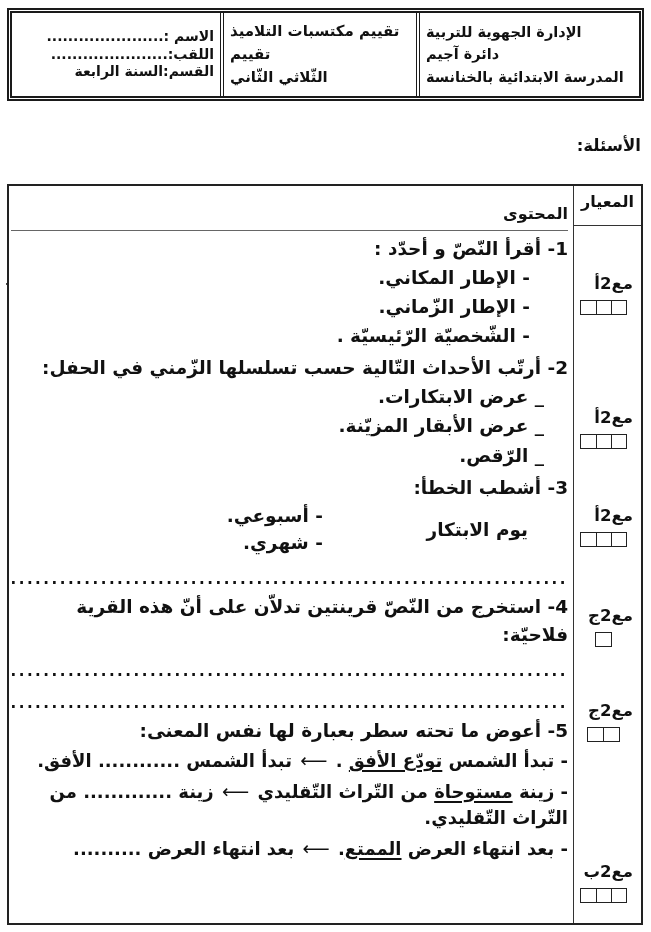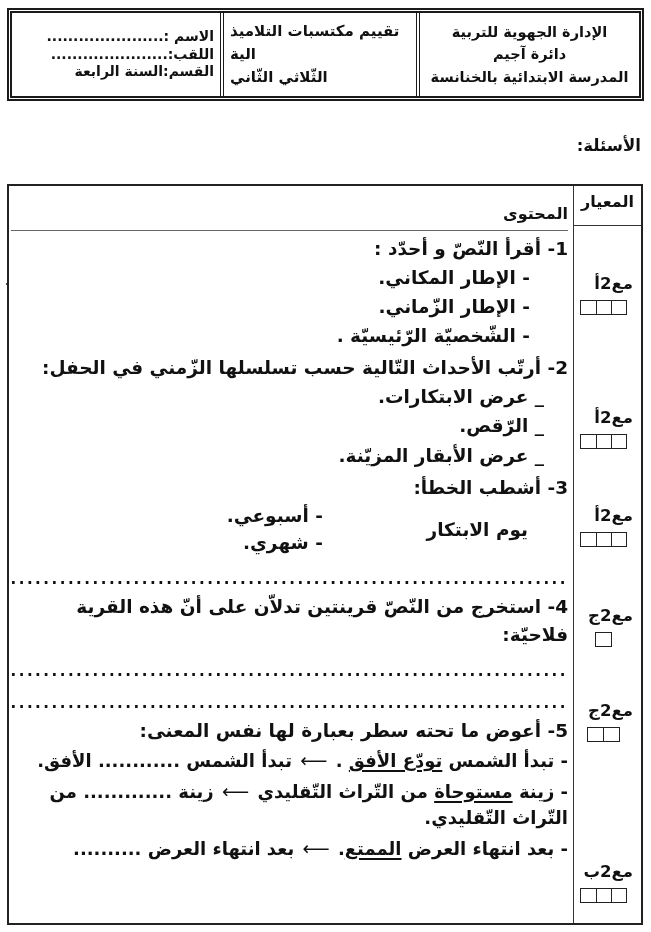--- a/index.html
+++ b/index.html
@@ -18,21 +18,21 @@
     position: absolute; top: 8px; right: 7px; width: 637px; height: 93px;
     display: flex; flex-direction: row;
     border: 5px double #1a1a1a;
     background: #fff;
   }
   .hdr-cell {
     display: flex; flex-direction: column; justify-content: center;
     padding: 2px 6px; font-weight: 700; font-size: 14.5px; line-height: 1.55;
   }
   .hdr-cell + .hdr-cell { border-left: 0; border-right: 4px double #1a1a1a; }
-  .hdr-cell.c-school { width: 219px; text-align: center; }
+  .hdr-cell.c-school { width: 219px; text-align: left; }
   .hdr-cell.c-title  { width: 196px; text-align: left; font-size: 15px; }
   .hdr-cell.c-id     { width: 210px; text-align: right; font-size: 14px; line-height: 1.25; }
   .id-field { word-break: break-all; letter-spacing: 0.5px; }
   .id-field .lbl { letter-spacing: 0; }
 
   
   .questions-title {
     position: absolute; top: 136px; right: 10px;
     font-size: 16.5px; font-weight: 700;
   }
@@ -98,21 +98,21 @@
 <div class="sheet">
 
   <div class="hdr-table">
     <div class="hdr-cell c-school">
       <div>الإدارة الجهوية للتربية</div>
       <div>دائرة آجيم</div>
       <div>المدرسة الابتدائية بالخنانسة</div>
     </div>
     <div class="hdr-cell c-title">
       <div>تقييم مكتسبات التلاميذ</div>
-      <div>الية</div>
+      <div>تقييم</div>
       <div>الثّلاثي الثّاني</div>
     </div>
     <div class="hdr-cell c-id">
       <div class="id-field"><span class="lbl">الاسم :</span><span>......................</span></div>
       <div class="id-field"><span class="lbl">اللقب:</span><span>......................</span></div>
       <div class="id-field"><span class="lbl">القسم:</span><span>السنة الرابعة</span></div>
     </div>
   </div>
 
   <div class="questions-title">الأسئلة:</div>
@@ -176,22 +176,22 @@
     <div class="col-content">
       <div class="content-header">المحتوى</div>
 
       <div class="q-title">1- أقرأ النّصّ و أحدّد :</div>
       <div class="q-item">- الإطار المكاني.</div>
       <div class="q-item">- الإطار الزّماني.</div>
       <div class="q-item">- الشّخصيّة الرّئيسيّة .</div>
 
       <div class="q-title">2- أرتّب الأحداث التّالية حسب تسلسلها الزّمني في الحفل:</div>
       <div class="q-item q2-item">_ عرض الابتكارات.</div>
+      <div class="q-item q2-item">_ عرض الأبقار المزيّنة.</div>
       <div class="q-item q2-item">_ الرّقص.</div>
-      <div class="q-item q2-item">_ عرض الأبقار المزيّنة.</div>
 
       <div class="q-title">3- أشطب الخطأ:</div>
       <div class="q3-row">
         <div class="q3-subject">يوم الابتكار</div>
         <div class="q3-options">
           <div>- أسبوعي.</div>
           <div>- شهري.</div>
         </div>
       </div>
       <div class="dots-line gap">........................................................................................................................................</div>

